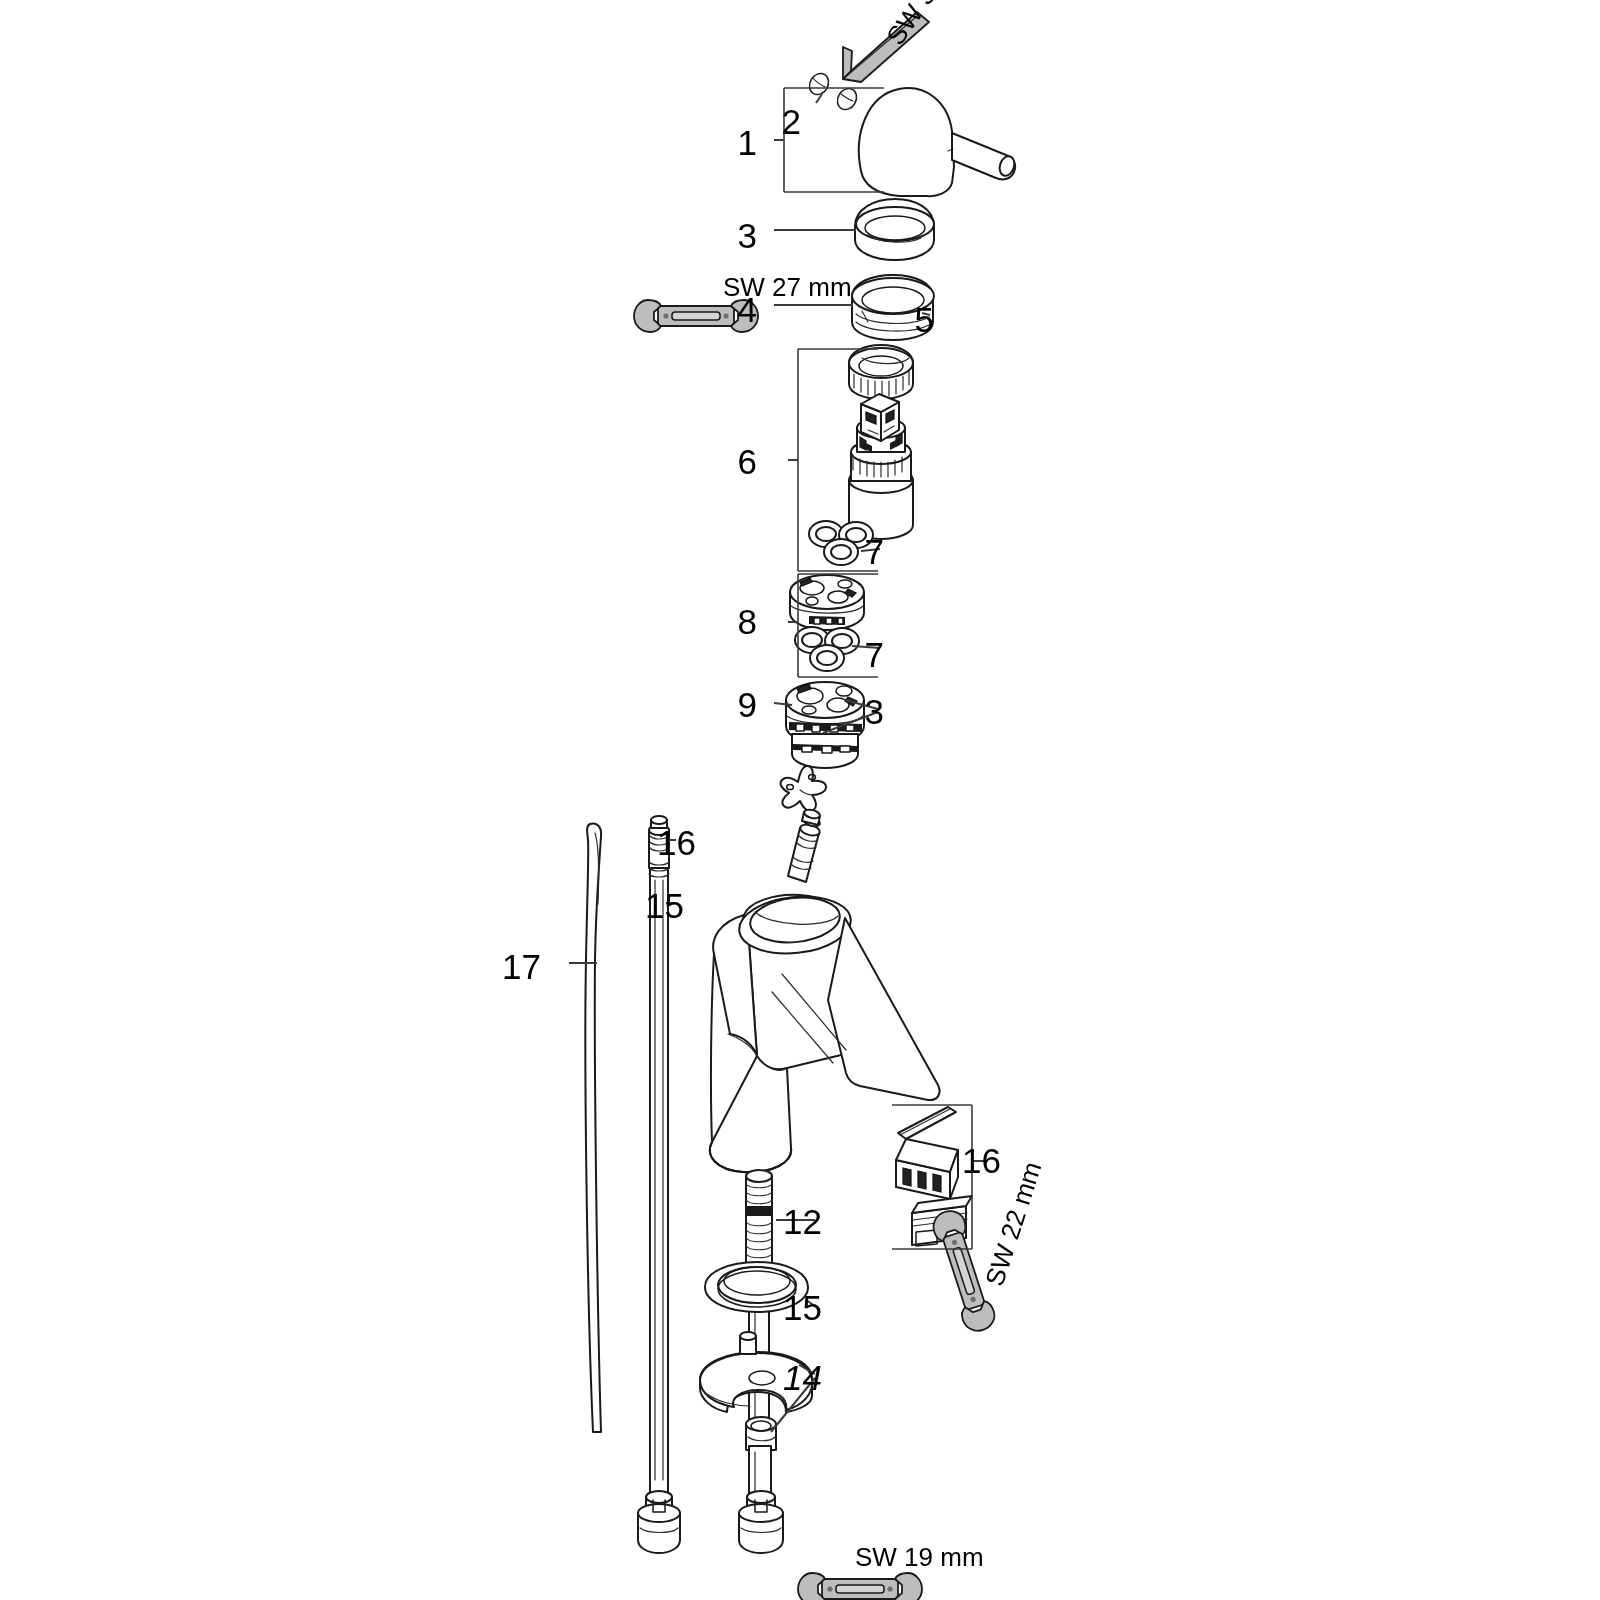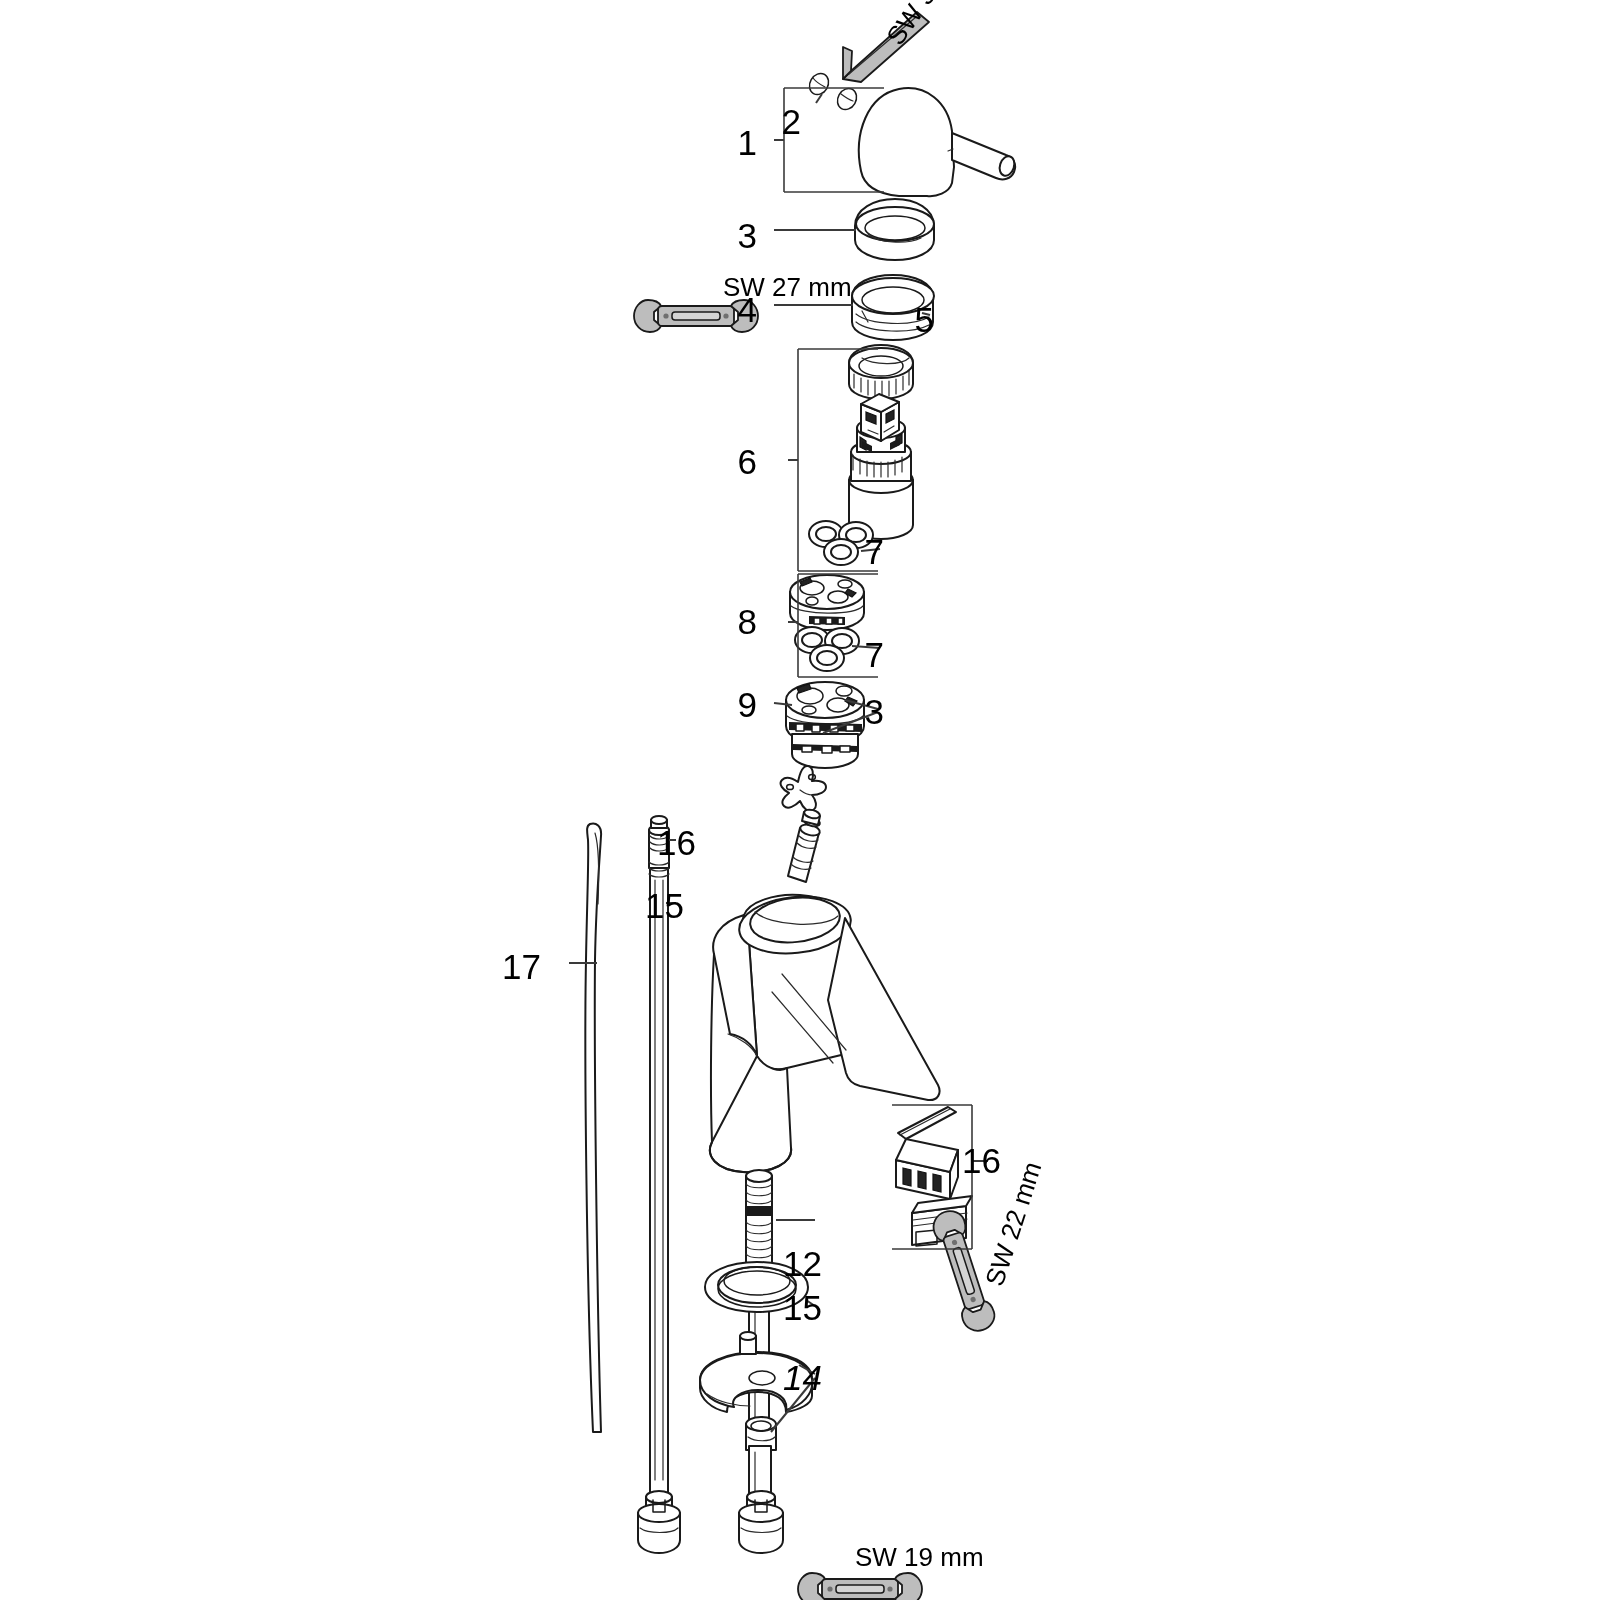--- a/index.html
+++ b/index.html
@@ -454,21 +454,21 @@
       <div class="num" style="position: absolute; left: 757px; top: 236px; transform: translate(-100%, -50%); white-space: nowrap;">3</div>
       <div class="num" style="position: absolute; left: 757px; top: 310px; transform: translate(-100%, -50%); white-space: nowrap;">4</div>
       <div class="num" style="position: absolute; left: 934px; top: 320px; transform: translate(-100%, -50%); white-space: nowrap;">5</div>
       <div class="num" style="position: absolute; left: 757px; top: 462px; transform: translate(-100%, -50%); white-space: nowrap;">6</div>
       <div class="num" style="position: absolute; left: 884px; top: 552px; transform: translate(-100%, -50%); white-space: nowrap;">7</div>
       <div class="num" style="position: absolute; left: 757px; top: 622px; transform: translate(-100%, -50%); white-space: nowrap;">8</div>
       <div class="num" style="position: absolute; left: 884px; top: 655px; transform: translate(-100%, -50%); white-space: nowrap;">7</div>
       <div class="num" style="position: absolute; left: 757px; top: 705px; transform: translate(-100%, -50%); white-space: nowrap;">9</div>
       <div class="num" style="position: absolute; left: 884px; top: 712px; transform: translate(-100%, -50%); white-space: nowrap;">3</div>
       <div class="num" style="position: absolute; left: 1001px; top: 1161px; transform: translate(-100%, -50%); white-space: nowrap;">16</div>
-      <div class="num" style="position: absolute; left: 822px; top: 1264px; transform: translate(-100%, -50%); white-space: nowrap;">12</div>
+      <div class="num" style="position: absolute; left: 822px; top: 1222px; transform: translate(-100%, -50%); white-space: nowrap;">12</div>
       <div class="num" style="position: absolute; left: 822px; top: 1308px; transform: translate(-100%, -50%); white-space: nowrap;">15</div>
       <div class="num" style="position: absolute; left: 822px; top: 1378px; transform: translate(-100%, -50%); white-space: nowrap; font-style: italic;">14</div>
       <div class="num" style="position: absolute; left: 684px; top: 906px; transform: translate(-100%, -50%); white-space: nowrap;">15</div>
       <div class="num" style="position: absolute; left: 684px; top: 843px; transform: translate(-100%, -50%); white-space: nowrap; margin-left: 12px;">16</div>
       <div class="num" style="position: absolute; left: 541px; top: 967px; transform: translate(-100%, -50%); white-space: nowrap;">17</div>
     </div>
 <div id="toollabels">
       <div class="swlab" style="position: absolute; left: 893px; top: 42px; white-space: nowrap; transform-origin: left center; transform: translate(0px, -50%) rotate(-55deg);">SW 3 mm</div>
       <div class="swlab" style="position: absolute; left: 723px; top: 287px; white-space: nowrap; transform-origin: left center; transform: translate(0px, -50%) rotate(0deg);">SW 27 mm</div>
       <div class="swlab" style="position: absolute; left: 994px; top: 1285px; white-space: nowrap; transform-origin: left center; transform: translate(0px, -50%) rotate(-72deg);">SW 22 mm</div>

